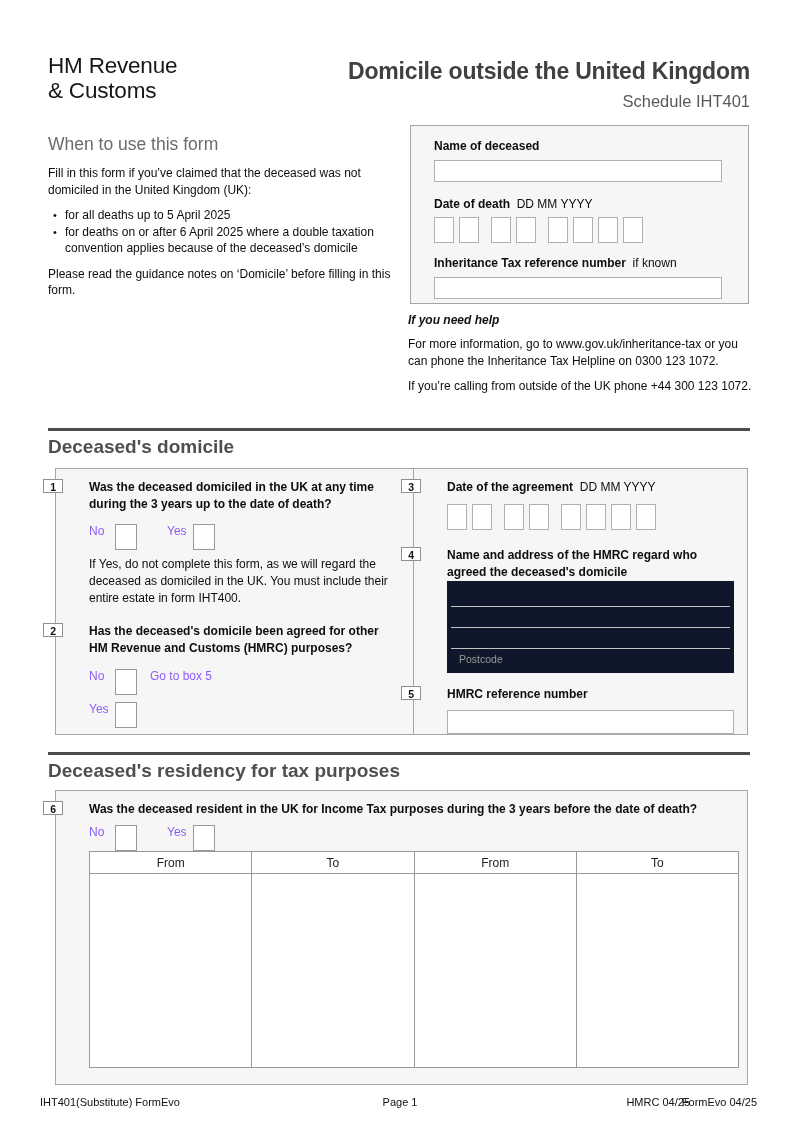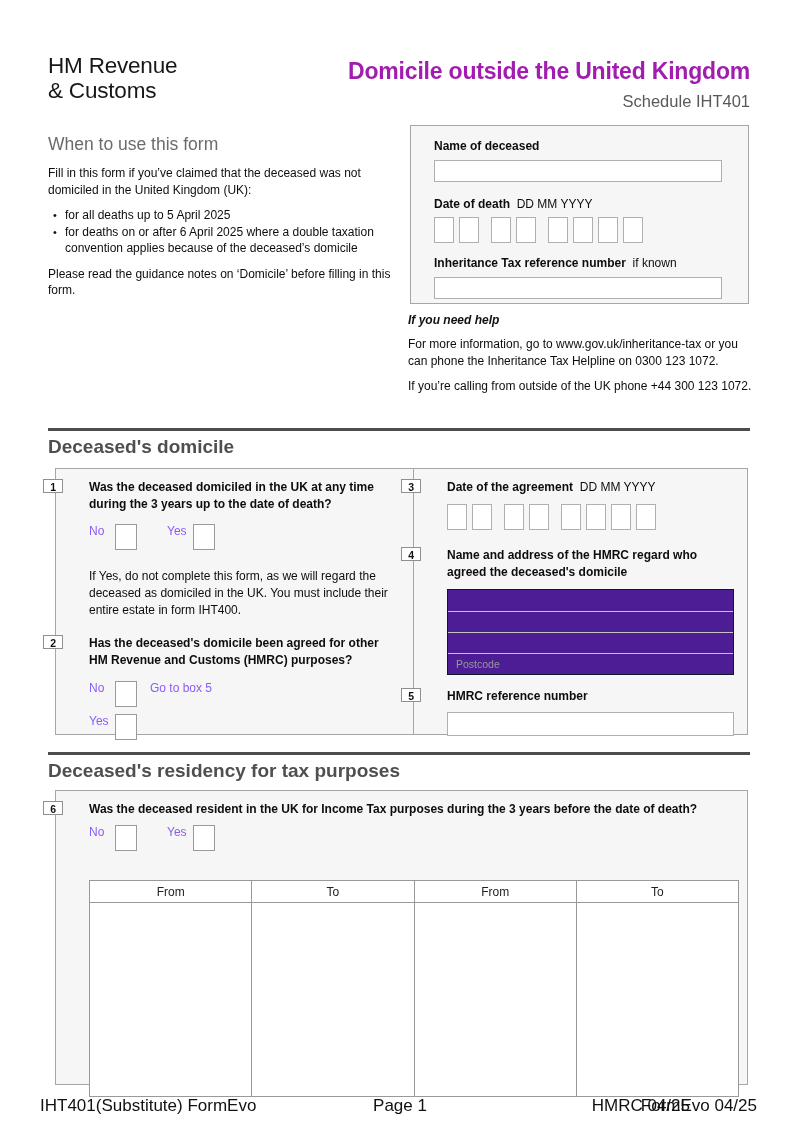--- a/index.html
+++ b/index.html
@@ -10,21 +10,21 @@
     background:#ffffff;
     font-family:"Liberation Sans", sans-serif;
     color:#111;
     position:relative;
     -webkit-font-smoothing:antialiased;
   }
   .page { position:relative; width:800px; height:1130px; overflow:hidden; }
 
   
   .logo { position:absolute; left:48px; top:53px; font-size:22.5px; line-height:25px; color:#171717; letter-spacing:-0.2px; }
-  .form-title { position:absolute; right:50px; top:58px; font-size:23px; font-weight:bold; color:#a21caf; letter-spacing:-0.2px; }
+  .form-title { position:absolute; right:50px; top:58px; font-size:23px; font-weight:bold; color:#404040; letter-spacing:-0.2px; }
   .form-subtitle { position:absolute; right:50px; top:92px; font-size:16.5px; color:#595959; }
 
   
   .when-col { position:absolute; left:48px; top:121px; width:352px; }
   .when-heading { font-size:17.5px; font-weight:400; color:#6b6b6b; margin:13px 0 10px 0; }
   .body-text { font-size:12px; line-height:16.5px; margin:0 0 9px 0; color:#0d0d0d; }
   ul.bullets { margin:0 0 9px 0; padding:0 0 0 5px; list-style:none; }
   ul.bullets li { position:relative; padding-left:12px; font-size:12px; line-height:16.5px; color:#0d0d0d; }
   ul.bullets li::before { content:"•"; position:absolute; left:0; top:0; font-size:11px; }
 
@@ -57,49 +57,49 @@
   .col-right { flex:1; border-left:1px solid #a6a6a6; padding:10px 13px 0 33px; }
 
   .question { position:relative; }
   .qnum {
     position:absolute; left:-46px; top:0;
     width:20px; height:14px; padding-right:6px;
     background:#fff; border:1px solid #8f8f8f;
     font-size:10.5px; font-weight:bold; line-height:14px; text-align:right; color:#111;
   }
   .qtext { font-size:12px; font-weight:bold; line-height:17px; color:#0d0d0d; }
-  .qnote { font-size:12px; line-height:17px; margin-top:18px; color:#0d0d0d; }
+  .qnote { font-size:12px; line-height:17px; margin-top:6px; color:#0d0d0d; }
   .qformat { font-weight:400; }
 
   .yn-row { display:flex; align-items:flex-start; font-size:12px; color:#8b5cf6; }
   .yn-label { width:26px; }
   .checkbox { width:22px; height:26px; background:#fff; border:1px solid #9a9a9a; }
   .gap30 { margin-left:30px; }
   .after-note { margin-left:13px; }
 
-  .address-block { margin-top:8px; width:100%; background:#4c1d95; border:1px solid #0f172a; }
+  .address-block { width:100%; background:#0f172a; border:4px solid #0f172a; }
   .address-line { height:21px; border-top:1px solid #c4c4c4; }
   .address-line:first-child { border-top:none; }
   .postcode-line { height:21px; border-top:1px solid #c4c4c4; font-size:10.5px; line-height:21px; color:#999; padding-left:8px; }
 
   
   .residency-panel { position:absolute; left:55px; top:790px; width:693px; height:295px; padding:10px 13px 0 33px; }
   .nowrap { white-space:nowrap; }
   .small-note { font-size:10.8px; letter-spacing:-0.1px; }
 
-  .res-table { margin-top:29px; width:650px; background:#fff; border:1px solid #999; }
+  .res-table { margin-top:0; width:650px; background:#fff; border:1px solid #999; }
   .res-header { display:flex; border-bottom:1px solid #999; }
   .res-header-cell { flex:1; text-align:center; font-size:12px; padding:4px 0 3px 0; border-left:1px solid #999; color:#222; }
   .res-header-cell:first-child { border-left:none; }
   .res-body { display:flex; height:193px; }
   .res-body-cell { flex:1; border-left:1px solid #999; }
   .res-body-cell:first-child { border-left:none; }
 
   
-  .footer { position:absolute; left:0; top:1096px; width:800px; height:20px; font-size:17px; color:#111; }
+  .footer { position:absolute; left:0; top:1096px; width:800px; height:20px; font-size:11px; color:#111; }
   .footer-left { position:absolute; left:40px; }
   .footer-center { position:absolute; left:50%; transform:translateX(-50%); }
   .footer-hmrc { position:absolute; right:110px; }
   .footer-formevo { position:absolute; right:43px; }
 </style>
 </head>
 <body>
 
 <div class="page">
 

